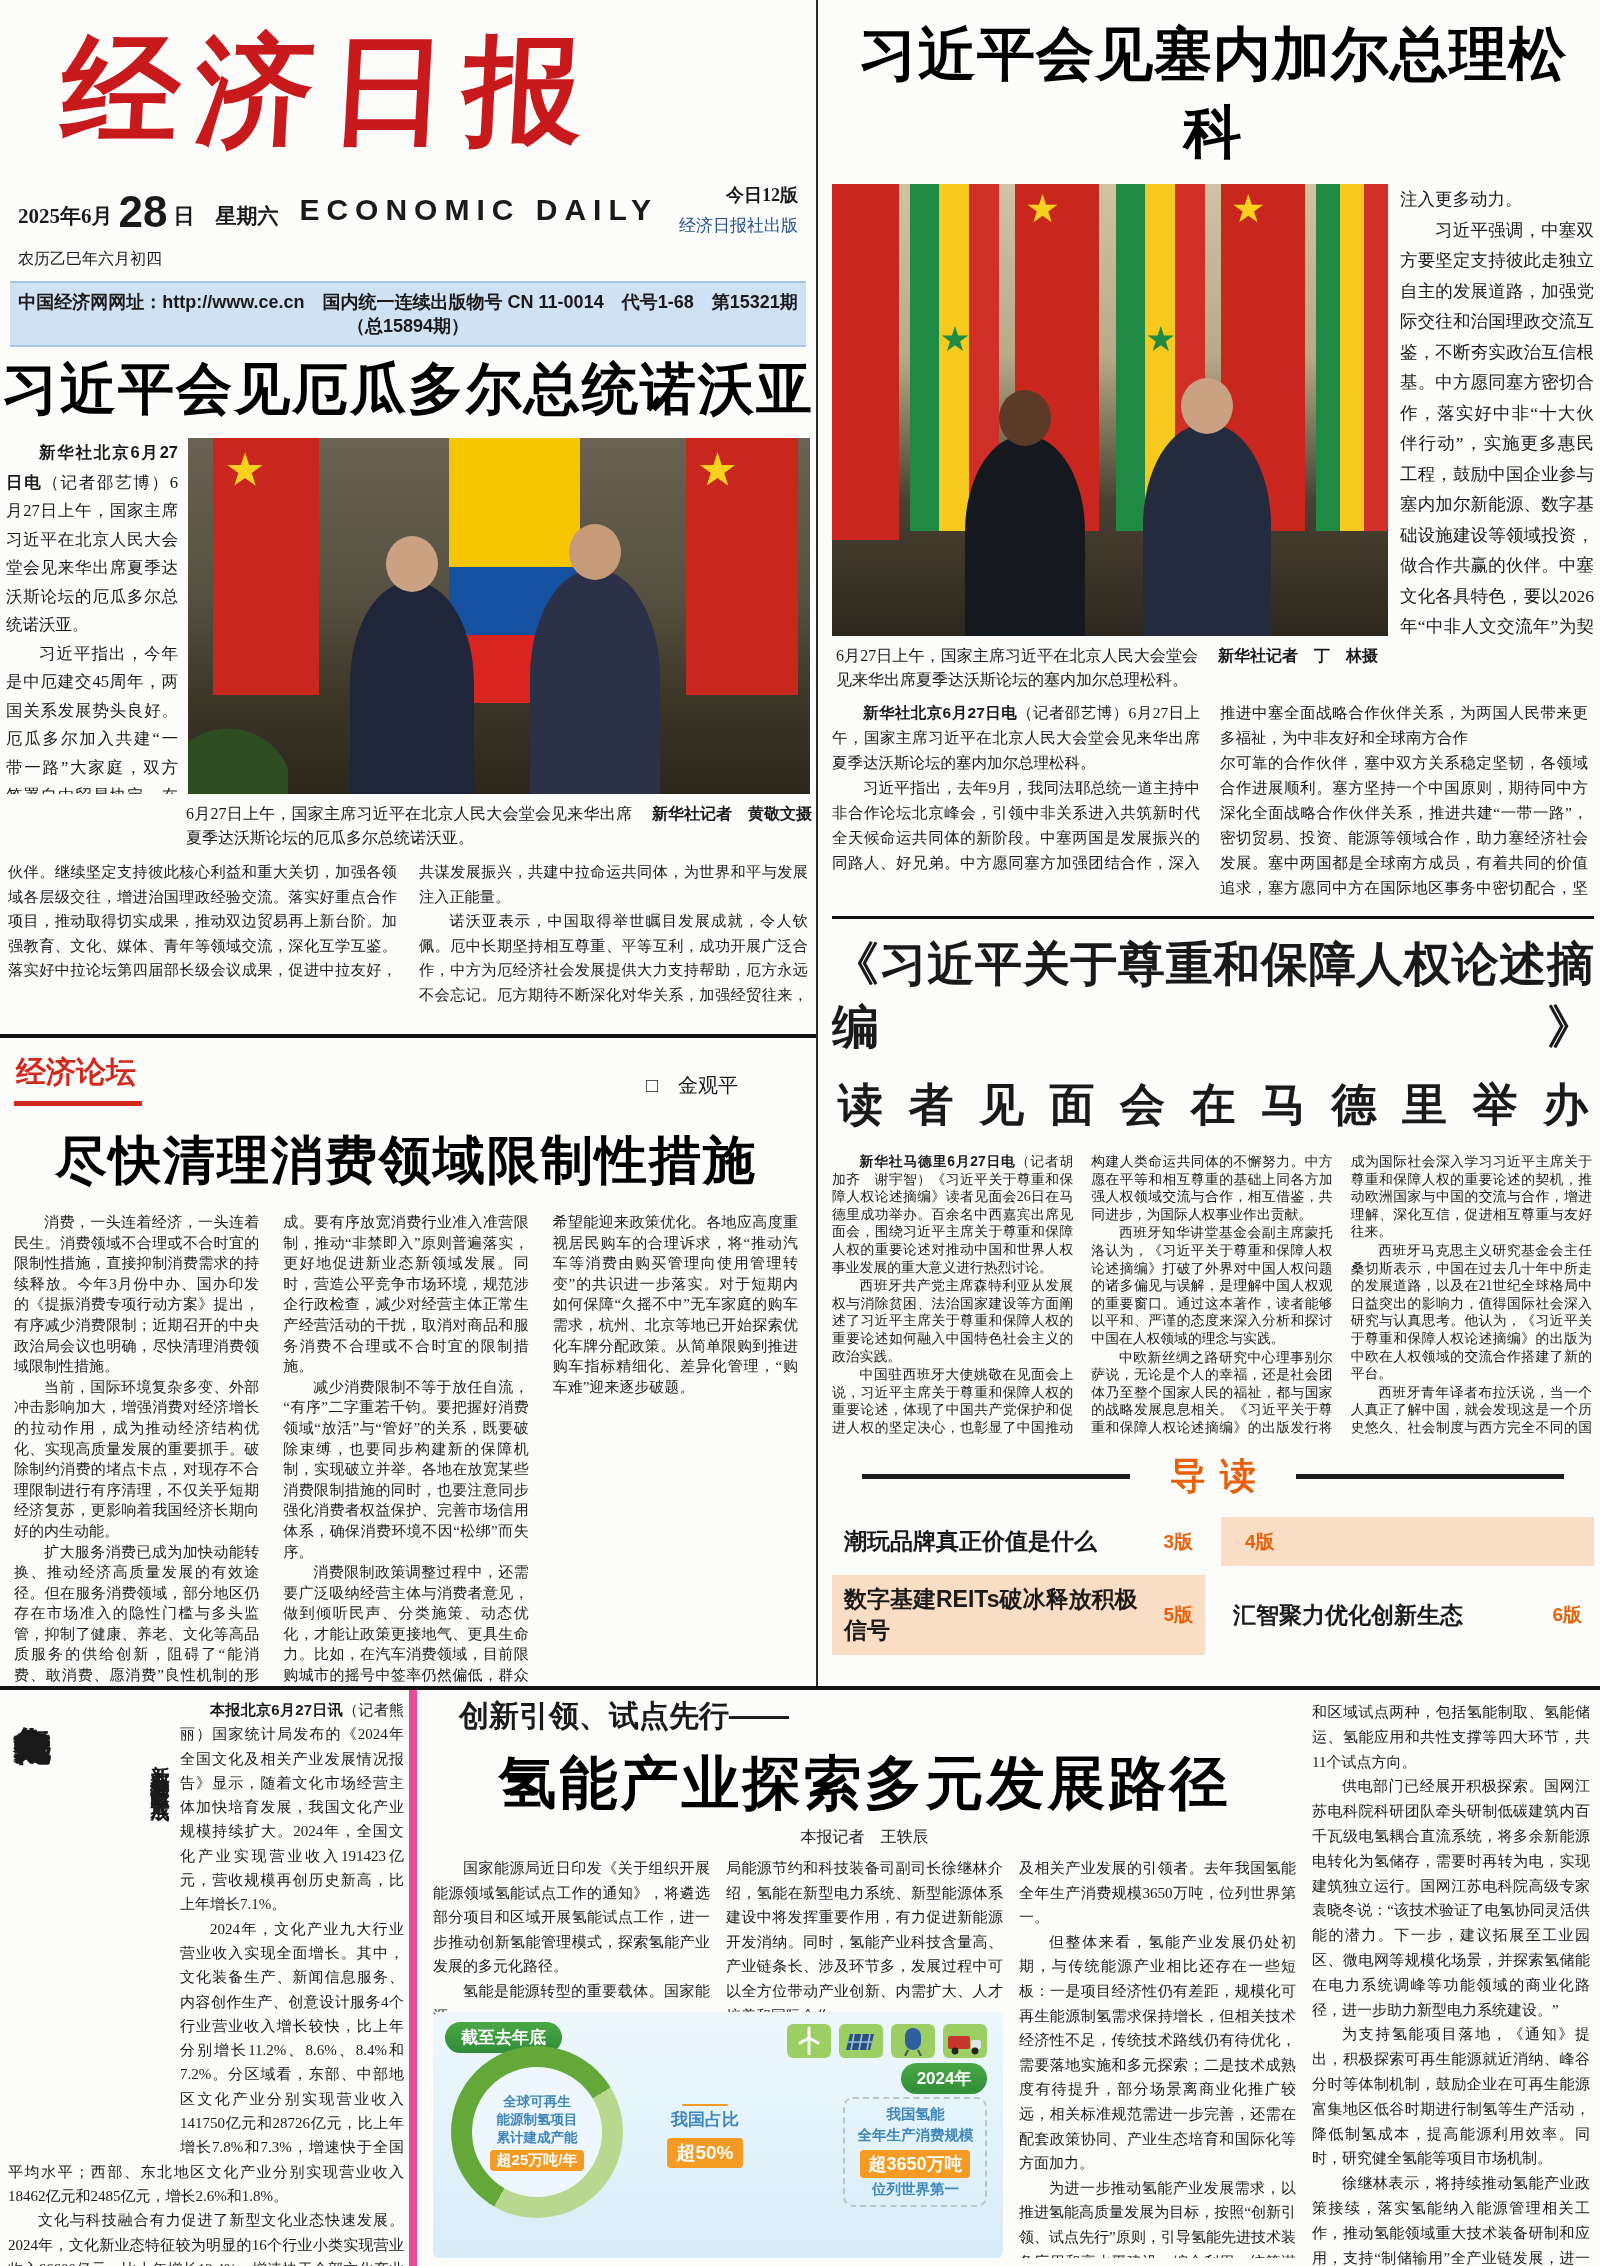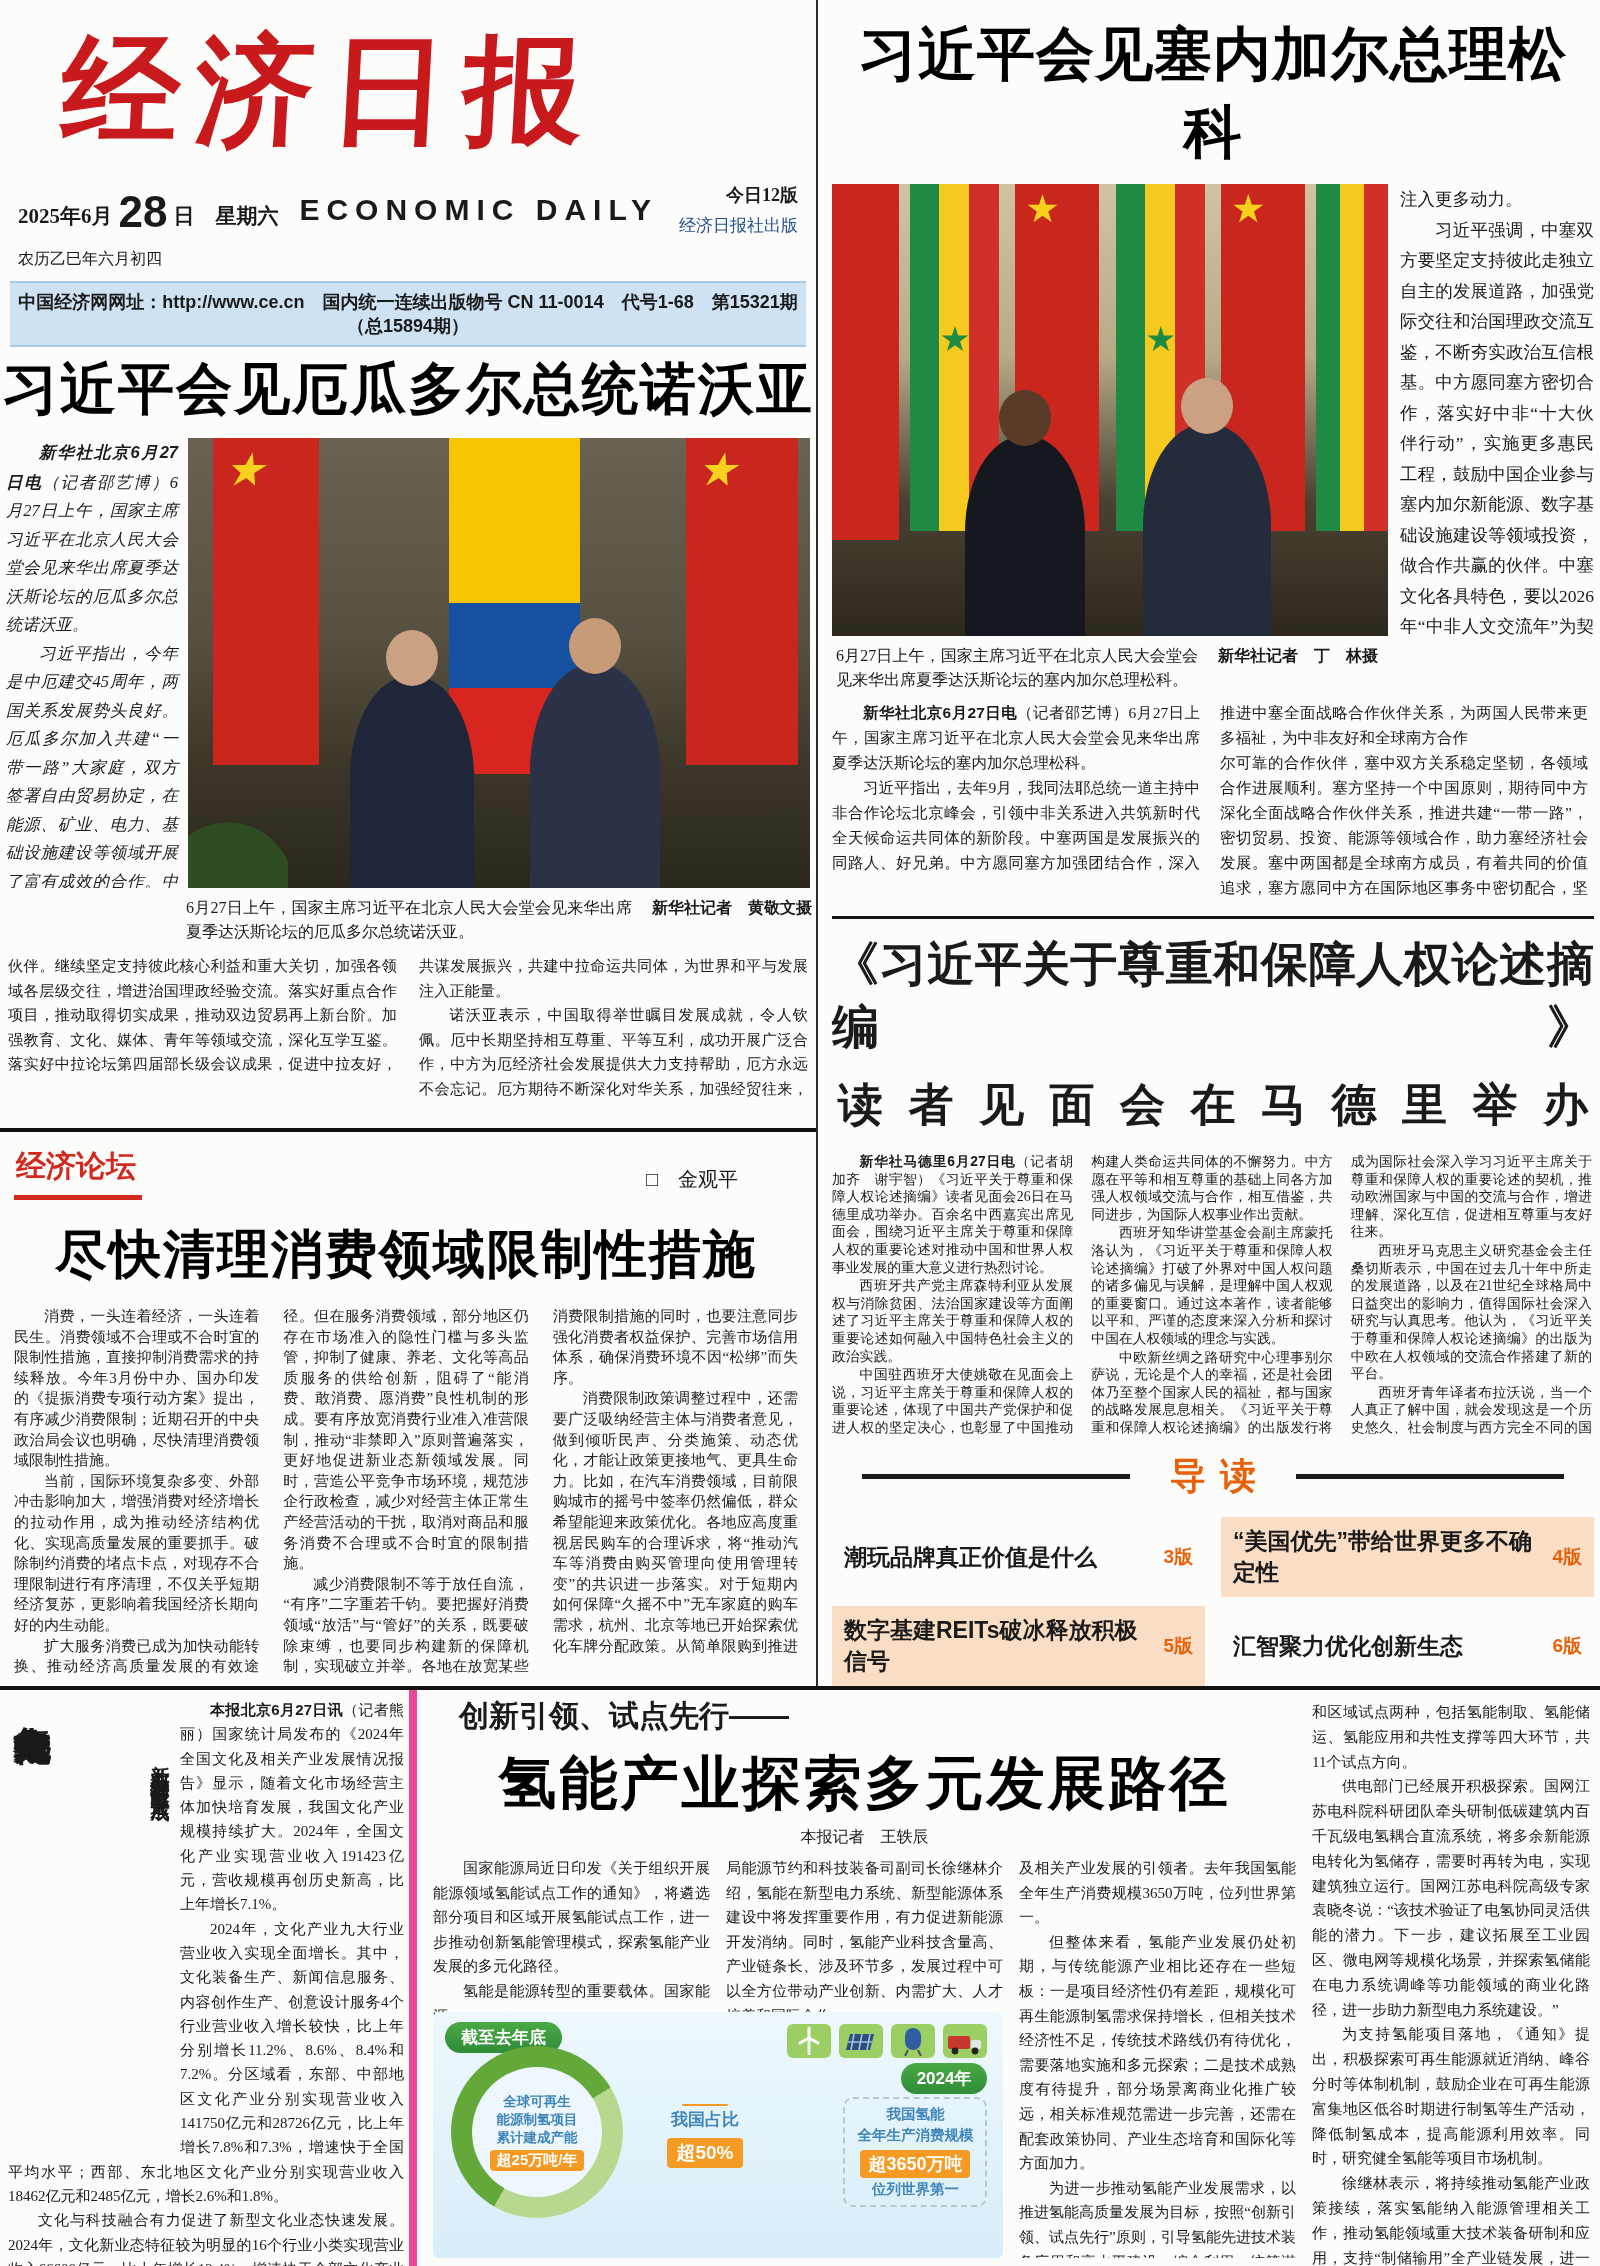--- a/index.html
+++ b/index.html
@@ -32,21 +32,21 @@
   .publisher{font-size:17px;color:#23508f;}
   .info-bar{margin-top:4px;background:#cfe2f4;border-top:2px solid #a6c8e6;border-bottom:2px solid #a6c8e6;font-size:18px;font-weight:bold;text-align:center;padding:7px 0;font-family:var(--sans);}
   .teal-rule{height:8px;background:var(--teal);margin-top:4px;}
 
   
   .big-head{font-family:var(--sans);font-weight:900;text-align:center;color:#000;}
   .ec-head{font-size:56px;letter-spacing:2px;padding:16px 0 10px 0;}
   .sn-head{font-size:58px;letter-spacing:1px;padding:16px 0 12px 0;}
 
   
-  .ec-row{display:flex;height:450px;padding:0 6px;font-style:italic;}
+  .ec-row{display:flex;height:356px;padding:0 6px;}
   .ec-left{width:182px;font-size:16.5px;line-height:28.5px;text-align:justify;overflow:hidden;padding-right:10px;}
   p.art{text-indent:2em;text-align:justify;}
   p.noind{text-indent:0;}
   b.dl{font-family:var(--sans);font-weight:bold;}
   .caption{font-size:16px;line-height:24px;text-align:justify;padding:8px 4px 4px 4px;}
   .caption .credit{float:right;font-weight:bold;padding-left:20px;}
   .ec-caption{margin-left:182px;height:62px;overflow:hidden;}
   .ec-body{height:172px;overflow:hidden;column-count:2;column-gap:22px;column-fill:auto;font-size:15.2px;line-height:24.5px;padding:4px 8px 0 8px;}
 
   
@@ -270,21 +270,20 @@
         <div class="daodu-bar"></div>
         <div class="daodu-title">导读</div>
         <div class="daodu-bar"></div>
       </div>
       <div class="daodu-grid">
         <div class="d-item">
             <span>潮玩品牌真正价值是什么</span>
             <span class="d-page">3版</span>
           </div>
         <div class="d-item hl">
-            <span>“美国优先”带给世界更多不确定性</span>
             <span class="d-page">4版</span>
           </div>
         <div class="d-item hl">
             <span>数字基建REITs破冰释放积极信号</span>
             <span class="d-page">5版</span>
           </div>
         <div class="d-item">
             <span>汇智聚力优化创新生态</span>
             <span class="d-page">6版</span>
           </div>

